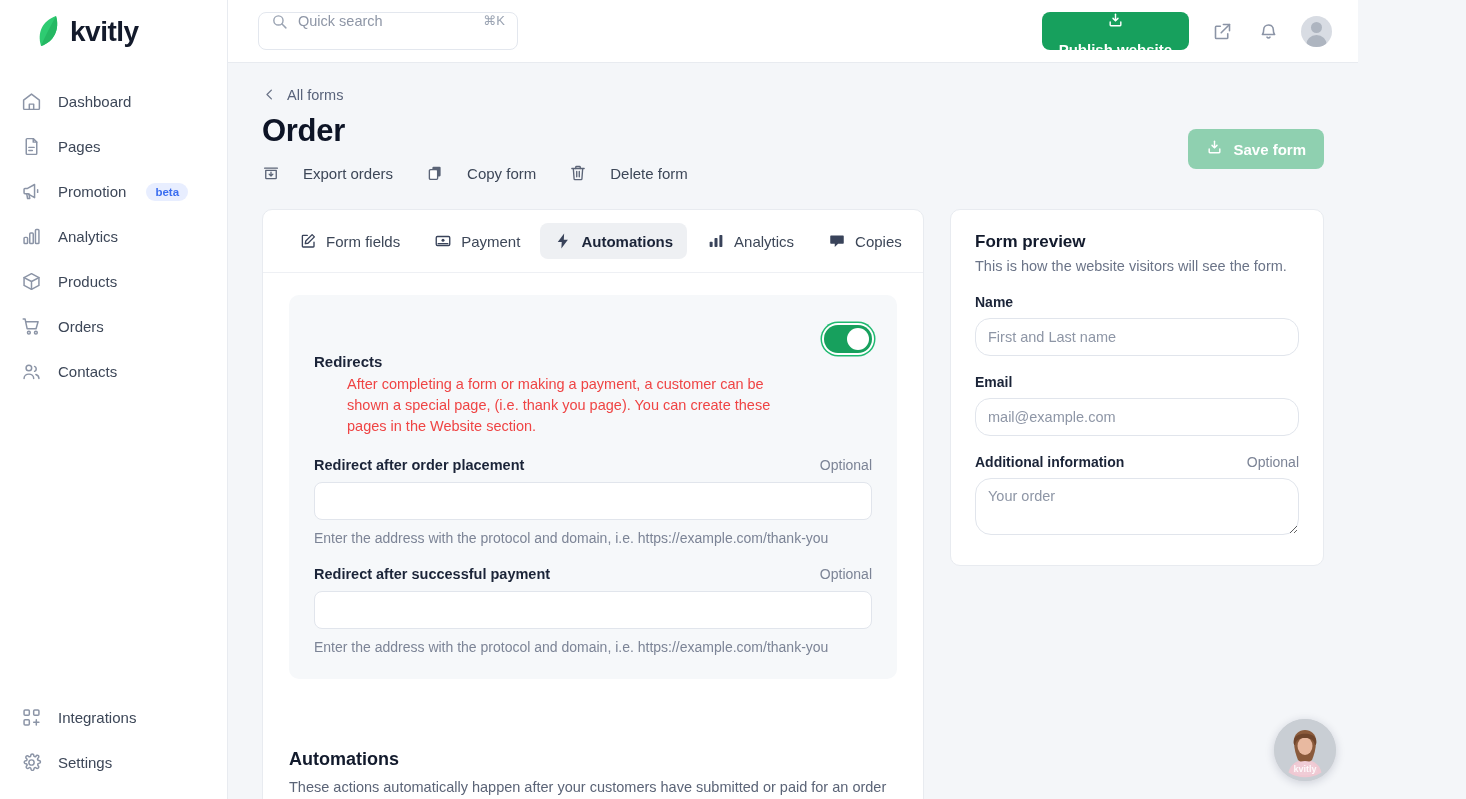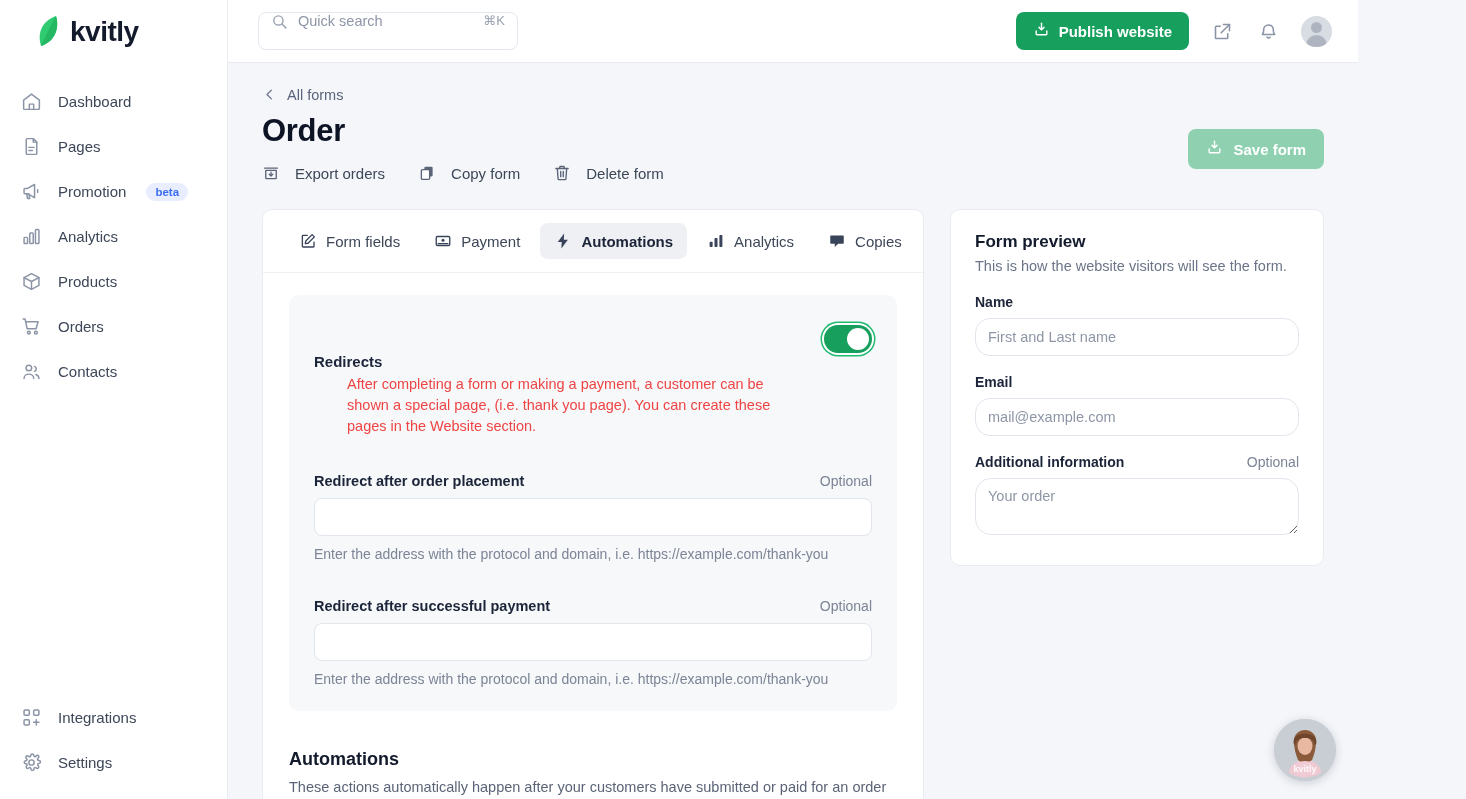--- a/index.html
+++ b/index.html
@@ -56,20 +56,21 @@
   }
   .search-box .sico { color: #9aa3b2; display:flex; }
   .search-ph { flex: 1; font-size: 14.5px; color: #8e96a6; }
   .kbd { font-size: 13px; color: #9aa3b2; }
   .topbar-right { margin-left: auto; display: flex; align-items: center; gap: 20px; }
   .btn-publish {
     height: 38px; background: #17a05d; color: #fff; border: none; border-radius: 8px;
     display: flex; align-items: center; gap: 9px; padding: 0 17px;
     font-size: 15px; font-weight: 600; cursor: pointer;
     font-family: "Liberation Sans", sans-serif;
+    flex-direction: column;
   }
   .icon-btn { width: 26px; height: 26px; color: #8b94a6; cursor: pointer; display:flex; align-items:center; justify-content:center;}
   .avatar {
     width: 31px; height: 31px; border-radius: 50%; background: #d8dce3;
     overflow: hidden; position: relative; cursor: pointer;
   }
   .avatar::before { content:""; position:absolute; width:11px; height:11px; border-radius:50%; background:#aeb5c0; left:10px; top:6px; }
   .avatar::after { content:""; position:absolute; width:21px; height:13px; border-radius:11px 11px 0 0; background:#aeb5c0; left:5px; top:19px; }
 
   .content { flex: 1; overflow: hidden; padding: 0 34px 0 34px; position: relative; }
@@ -83,21 +84,21 @@
   .title-row { display: flex; align-items: flex-start; }
   .title-left { flex: 1; }
   .btn-save {
     margin-top: 26px; height: 40px; background: #8fd0b0; color: #fff; border: none;
     border-radius: 8px; display: flex; align-items: center; gap: 10px; padding: 0 18px;
     font-size: 15px; font-weight: 600; cursor: pointer;
     font-family: "Liberation Sans", sans-serif;
   }
 
   .action-row { display: flex; align-items: center; gap: 33px; margin-top: 15px; }
-  .action { display: flex; align-items: center; gap: 15px; cursor: pointer; font-size: 15px; color: #3d4758; }
+  .action { display: flex; align-items: center; gap: 23px; cursor: pointer; font-size: 15px; color: #3d4758; }
   .action .aico { color: #5b6477; display: flex; }
 
   .panels { display: flex; gap: 26px; margin-top: 27px; align-items: flex-start; }
 
   .card {
     flex: 1; background: #fff; border: 1px solid #e8ebf0; border-radius: 10px;
     min-width: 0;
   }
   .tabs { display: flex; align-items: center; gap: 6px; padding: 13px 22px; border-bottom: 1px solid #eef0f4; }
   .tab {
@@ -116,21 +117,21 @@
   .red-head-txt { flex: 1; }
   .red-title { font-size: 15px; font-weight: 700; color: #1b2438; margin-top: 40px; }
   .red-desc { font-size: 14.5px; color: #ef4444; line-height: 21px; margin-top: 4px; margin-left: 33px; }
   .toggle {
     width: 48px; height: 28px; border-radius: 15px; background: #17a05d;
     position: relative; cursor: pointer; flex: 0 0 48px; margin-top: 12px;
     box-shadow: 0 0 0 2px #fff, 0 0 0 3.5px #1fb970;
   }
   .toggle .knob { position: absolute; width: 22px; height: 22px; border-radius: 50%; background: #fff; top: 3px; right: 3px; }
 
-  .field-label-row { display: flex; align-items: flex-end; margin-top: 36px; }
+  .field-label-row { display: flex; align-items: flex-end; margin-top: 20px; }
   .field-label { font-size: 14.5px; font-weight: 600; color: #1b2438; }
   .optional { margin-left: auto; font-size: 14px; color: #7c8496; font-weight: 400; }
   .text-input {
     width: 100%; height: 38px; border: 1px solid #e1e5ec; border-radius: 8px;
     background: #fff; margin-top: 9px; padding: 0 12px; font-size: 14.5px;
     color: #2f3a4d; outline: none; font-family: "Liberation Sans", sans-serif;
   }
   .help { font-size: 14px; color: #7c8496; margin-top: 10px; }
 
   .auto-sec { padding: 24px 26px 0 26px; }

